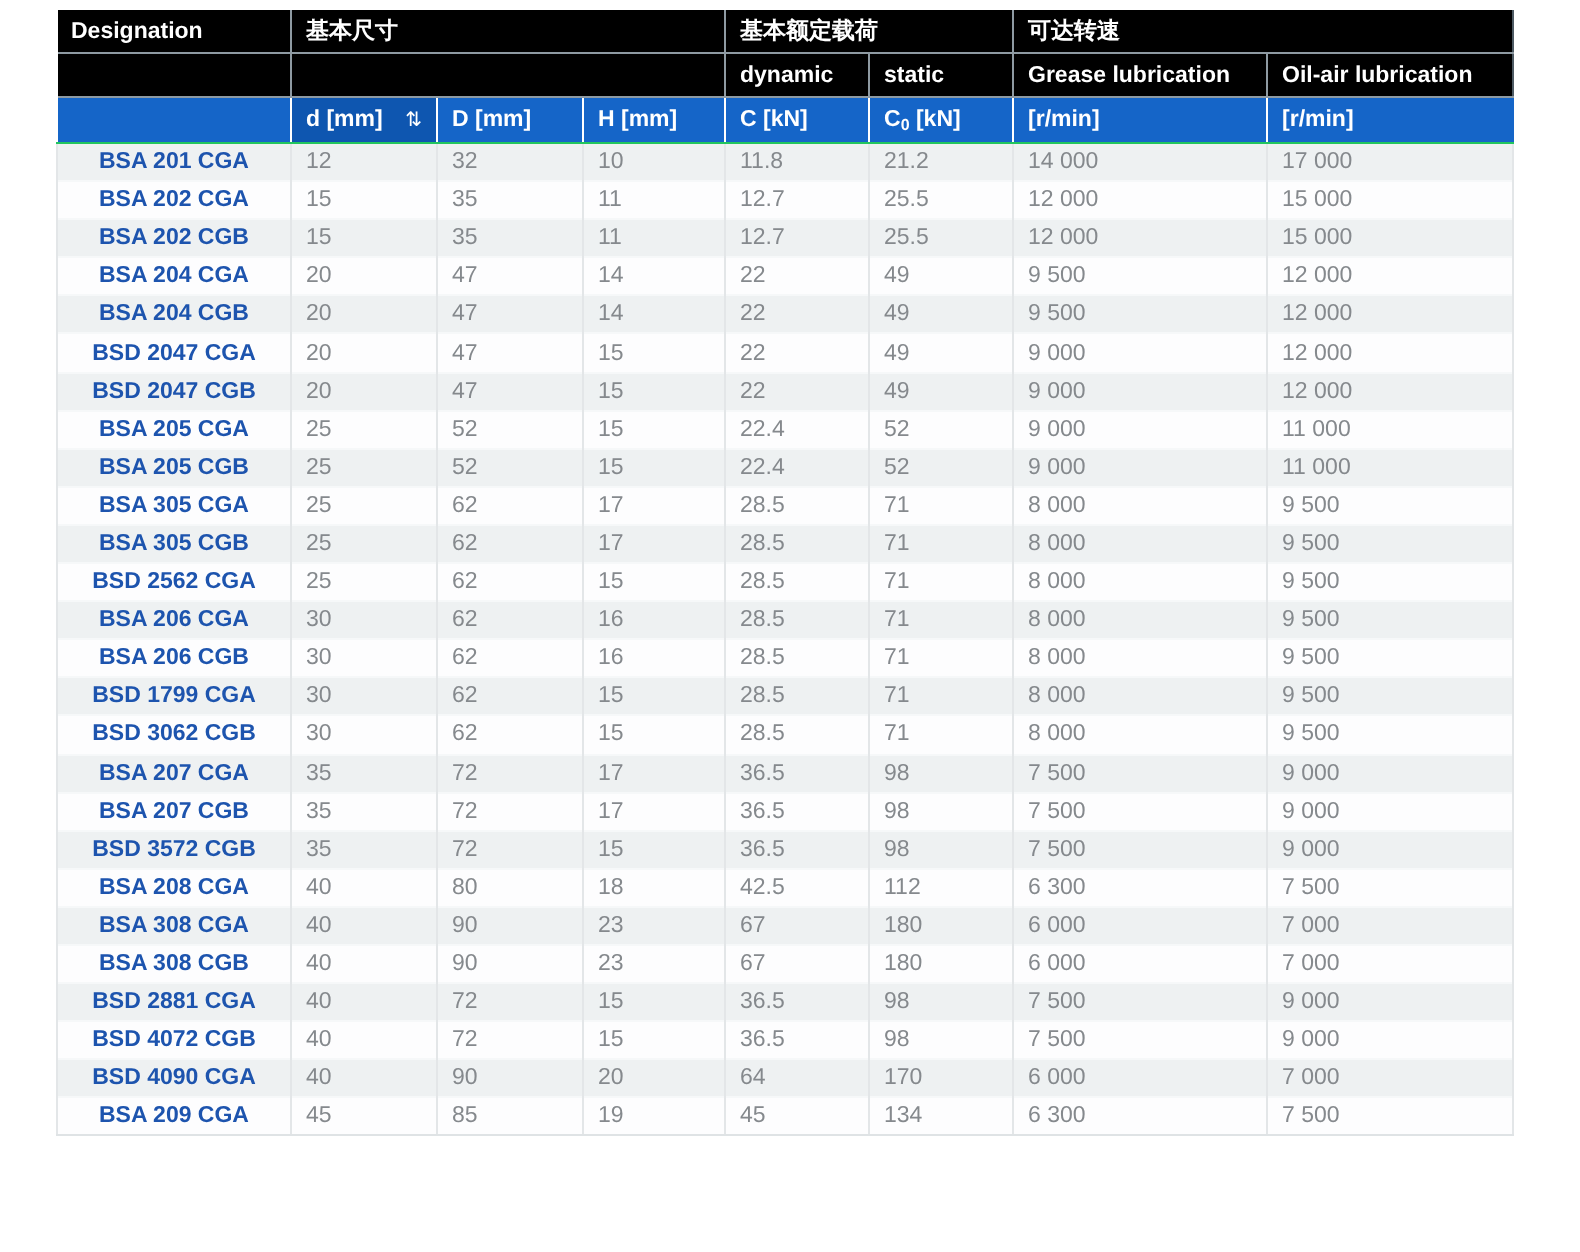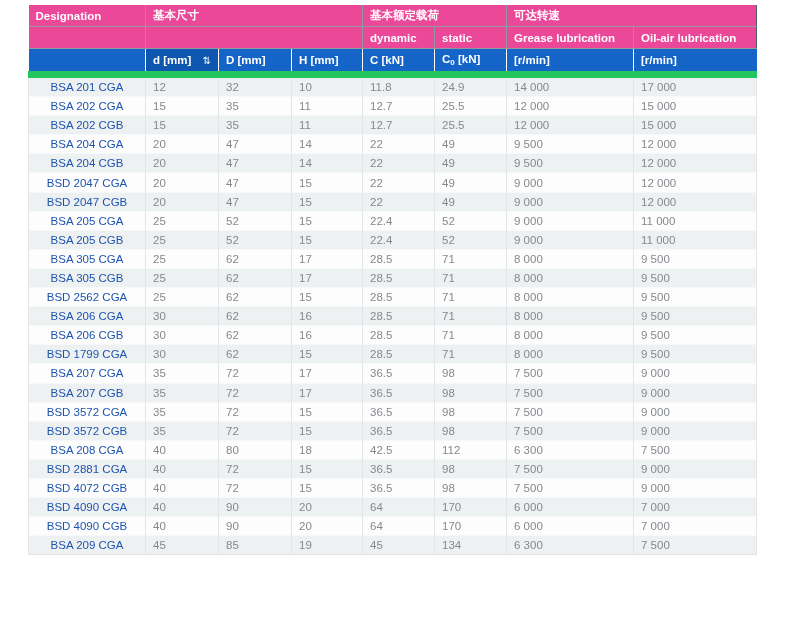--- a/index.html
+++ b/index.html
@@ -20,39 +20,39 @@
     left: 28px;
     top: 5px;
   }
   table {
     border-collapse: collapse;
     table-layout: fixed;
     width: 728px;
   }
   
   thead th {
-    background: #ec4899;
+    background: #000000;
     color: #ffffff;
     font-size: 11.5px;
     font-weight: bold;
     text-align: left;
     vertical-align: middle;
     padding: 0 4px 0 7px;
     height: 21px;
     border-right: 1px solid #8e9aa2;
     border-bottom: 1px solid #8e9aa2;
     white-space: nowrap;
     overflow: hidden;
   }
   thead tr th:last-child { border-right: 1px solid #4e5b64; }
   
   thead tr.sort-row th {
     background: #1565c8;
     border-right: 1px solid rgba(255,255,255,0.45);
-    border-bottom: 7px solid #22c55e;
+    border-bottom: 1px solid #22c55e;
     border-top: 1px solid #c6cdd2;
     height: 22px;
     position: relative;
     margin-left: 37px;
   }
   thead tr.sort-row th:last-child { border-right: 1px solid #1565c8; }
   thead tr.sort-row th.sorted { background: #0e56b0; }
   .sort-glyph {
     position: absolute;
     right: 7px;
@@ -77,21 +77,21 @@
     overflow: hidden;
     vertical-align: middle;
   }
   tbody tr { border-bottom: 1px solid #f6f8f9; }
   tbody tr:nth-child(odd) td { background: #eef1f2; }
   tbody tr:nth-child(even) td { background: #fdfdfe; }
   tbody td:first-child { border-left: 1px solid #e3e6e8; }
   tbody tr:last-child td { border-bottom: 1px solid #dfe3e5; }
   tbody td.desig {
     color: #1d54ae;
-    font-weight: normal;
+    font-weight: bold;
     text-align: center;
     padding: 0;
   }
 </style>
 </head>
 <body>
 
 <div class="page">
   <div class="table-wrap">
     <table>
@@ -134,21 +134,21 @@
           <th>[r/min]</th>
         </tr>
       </thead>
       <tbody>
           <tr>
             <td class="desig">BSA 201 CGA</td>
             <td>12</td>
             <td>32</td>
             <td>10</td>
             <td>11.8</td>
-            <td>24.9</td>
+            <td>21.2</td>
             <td>14 000</td>
             <td>17 000</td>
           </tr>
           <tr>
             <td class="desig">BSA 202 CGA</td>
             <td>15</td>
             <td>35</td>
             <td>11</td>
             <td>12.7</td>
             <td>25.5</td>
@@ -279,70 +279,90 @@
             <td class="desig">BSD 1799 CGA</td>
             <td>30</td>
             <td>62</td>
             <td>15</td>
             <td>28.5</td>
             <td>71</td>
             <td>8 000</td>
             <td>9 500</td>
           </tr>
           <tr>
+            <td class="desig">BSD 3062 CGB</td>
+            <td>30</td>
+            <td>62</td>
+            <td>15</td>
+            <td>28.5</td>
+            <td>71</td>
+            <td>8 000</td>
+            <td>9 500</td>
+          </tr>
+          <tr>
             <td class="desig">BSA 207 CGA</td>
             <td>35</td>
             <td>72</td>
             <td>17</td>
             <td>36.5</td>
             <td>98</td>
             <td>7 500</td>
             <td>9 000</td>
           </tr>
           <tr>
             <td class="desig">BSA 207 CGB</td>
             <td>35</td>
             <td>72</td>
             <td>17</td>
             <td>36.5</td>
             <td>98</td>
             <td>7 500</td>
             <td>9 000</td>
           </tr>
           <tr>
-            <td class="desig">BSD 3572 CGA</td>
-            <td>35</td>
-            <td>72</td>
-            <td>15</td>
-            <td>36.5</td>
-            <td>98</td>
-            <td>7 500</td>
-            <td>9 000</td>
-          </tr>
-          <tr>
             <td class="desig">BSD 3572 CGB</td>
             <td>35</td>
             <td>72</td>
             <td>15</td>
             <td>36.5</td>
             <td>98</td>
             <td>7 500</td>
             <td>9 000</td>
           </tr>
           <tr>
             <td class="desig">BSA 208 CGA</td>
             <td>40</td>
             <td>80</td>
             <td>18</td>
             <td>42.5</td>
             <td>112</td>
             <td>6 300</td>
             <td>7 500</td>
           </tr>
           <tr>
+            <td class="desig">BSA 308 CGA</td>
+            <td>40</td>
+            <td>90</td>
+            <td>23</td>
+            <td>67</td>
+            <td>180</td>
+            <td>6 000</td>
+            <td>7 000</td>
+          </tr>
+          <tr>
+            <td class="desig">BSA 308 CGB</td>
+            <td>40</td>
+            <td>90</td>
+            <td>23</td>
+            <td>67</td>
+            <td>180</td>
+            <td>6 000</td>
+            <td>7 000</td>
+          </tr>
+          <tr>
             <td class="desig">BSD 2881 CGA</td>
             <td>40</td>
             <td>72</td>
             <td>15</td>
             <td>36.5</td>
             <td>98</td>
             <td>7 500</td>
             <td>9 000</td>
           </tr>
           <tr>
@@ -350,30 +370,20 @@
             <td>40</td>
             <td>72</td>
             <td>15</td>
             <td>36.5</td>
             <td>98</td>
             <td>7 500</td>
             <td>9 000</td>
           </tr>
           <tr>
             <td class="desig">BSD 4090 CGA</td>
-            <td>40</td>
-            <td>90</td>
-            <td>20</td>
-            <td>64</td>
-            <td>170</td>
-            <td>6 000</td>
-            <td>7 000</td>
-          </tr>
-          <tr>
-            <td class="desig">BSD 4090 CGB</td>
             <td>40</td>
             <td>90</td>
             <td>20</td>
             <td>64</td>
             <td>170</td>
             <td>6 000</td>
             <td>7 000</td>
           </tr>
           <tr>
             <td class="desig">BSA 209 CGA</td>

